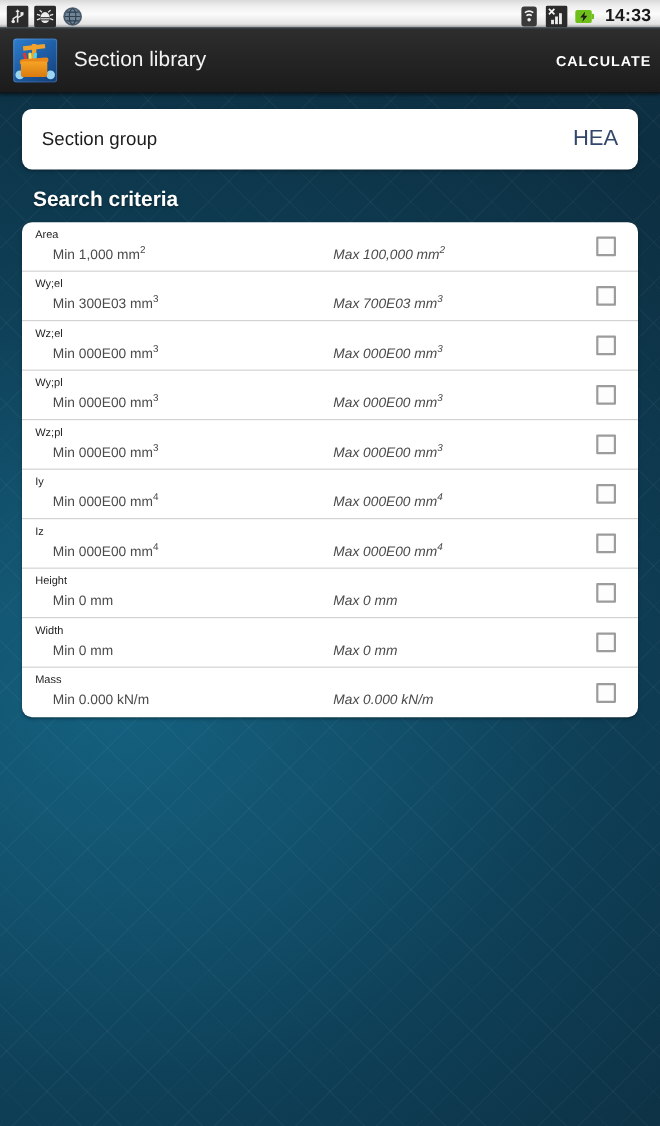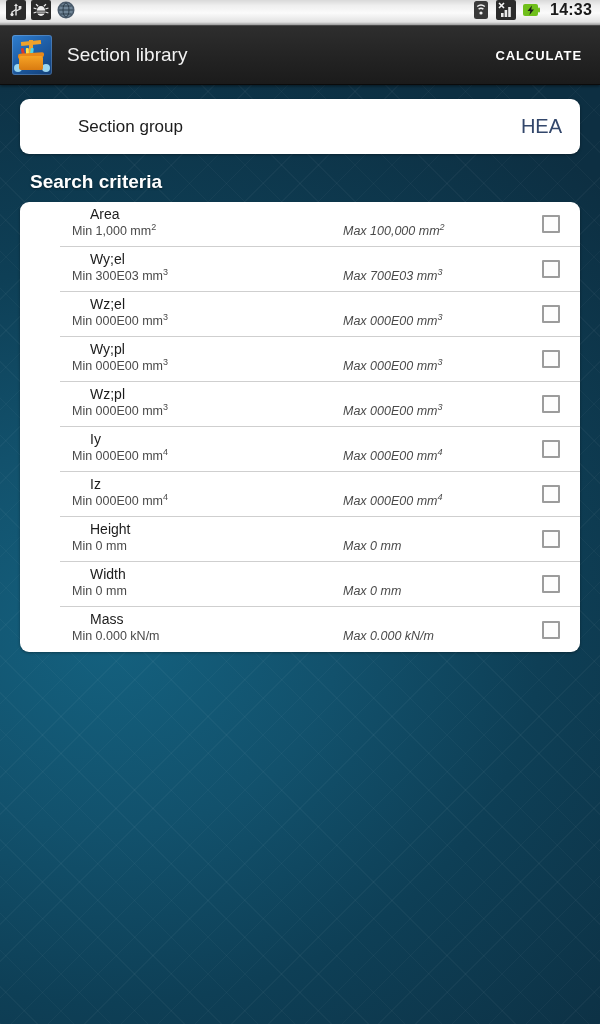--- a/index.html
+++ b/index.html
@@ -14,37 +14,37 @@
       repeating-linear-gradient(-45deg, rgba(255,255,255,.030) 0 1px, transparent 1px 26px),
       radial-gradient(ellipse 120% 60% at 18% 62%, #14617f 0%, #12516c 32%, #0e3f56 60%, #0d2f42 100%),
       #0d2f42;
   }
 
   
   .statusbar{
     height:26px; width:100%;
     background:linear-gradient(to bottom,#d9d9d9 0%,#efefef 22%,#fbfbfb 52%,#e2e2e2 88%,#9a9a9a 100%);
     border-bottom:1px solid #4a4a4a;
-    display:flex; align-items:flex-start; padding:0 6px;
+    display:flex; align-items:flex-end; padding:0 6px;
     position:relative;
   }
   .sb-left{ display:flex; align-items:center; gap:5px; }
   .sb-right{ display:flex; align-items:center; gap:5px; margin-left:auto; }
   .sb-ico{ width:20px; height:20px; display:block; }
   .sb-clock{
     font-size:16px; font-weight:bold; color:#1a1a1a;
     letter-spacing:.2px; margin-left:4px; padding-right:2px;
   }
 
   
   .actionbar{
     height:59px; width:100%;
     background:linear-gradient(to bottom,#2e2e2e 0%,#242424 50%,#1b1b1b 100%);
     border-bottom:1px solid #0b0b0b;
-    display:flex; align-items:center; padding:0 14px 0 12px;
+    display:flex; align-items:center; padding:0 4px 0 12px;
     box-shadow:0 1px 3px rgba(0,0,0,.55);
   }
   .app-icon{
     width:40px; height:40px; border-radius:3px; flex:none;
     background:linear-gradient(145deg,#2f7fd0 0%,#1f5fa8 45%,#123f78 100%);
     position:relative; overflow:hidden;
     box-shadow:inset 0 0 0 1px rgba(255,255,255,.18);
   }
   .app-icon .box{
     position:absolute; left:7px; bottom:5px; width:24px; height:14px;
@@ -89,21 +89,20 @@
 
   .section-title{
     color:#ffffff; font-size:19px; font-weight:bold;
     margin:8px 0 9px 10px; text-shadow:0 1px 2px rgba(0,0,0,.5);
   }
   .section-title.second{ margin-top:17px; }
 
   .card{
     background:#ffffff; border-radius:9px; overflow:hidden;
     box-shadow:0 1px 3px rgba(0,0,0,.35);
-    padding-left:40px;
   }
 
   
   .gen-row{
     height:55px; display:flex; align-items:center;
     padding:0 18px; border-bottom:1px solid #d2d2d2;
     cursor:pointer;
   }
   .gen-row:last-child{ border-bottom:none; }
   .gen-label{ font-size:17px; color:#1c1c1c; }
@@ -112,24 +111,24 @@
   
   .crit-row{
     height:45px; display:flex; align-items:center;
     border-bottom:1px solid #cfcfcf; position:relative;
     padding:0 6px 0 12px; cursor:pointer;
   }
   .crit-row:last-child{ border-bottom:none; }
   .crit-texts{ flex:1; min-width:0; position:relative; height:100%; }
   .crit-name{
     position:absolute; left:0; top:4px;
-    font-size:14px; color:#1c1c1c; line-height:16px;margin-left:18px;
+    font-size:10px; color:#1c1c1c; line-height:16px;
   }
   .crit-min{
-    position:absolute; left:0; top:22px;
+    position:absolute; left:16px; top:22px;
     font-size:12.5px; color:#4a4a4a; line-height:14px;
   }
   .crit-max{
     position:absolute; left:271px; top:22px;
     font-size:12.5px; color:#4a4a4a; line-height:14px;font-style:italic;
   }
   sup{ font-size:9px; vertical-align:super; line-height:0; }
   .chk{
     width:18px; height:18px; flex:none; margin-left:6px; margin-right:14px;
     border:2px solid #9c9c9c; background:#fdfdfd; border-radius:1px;

